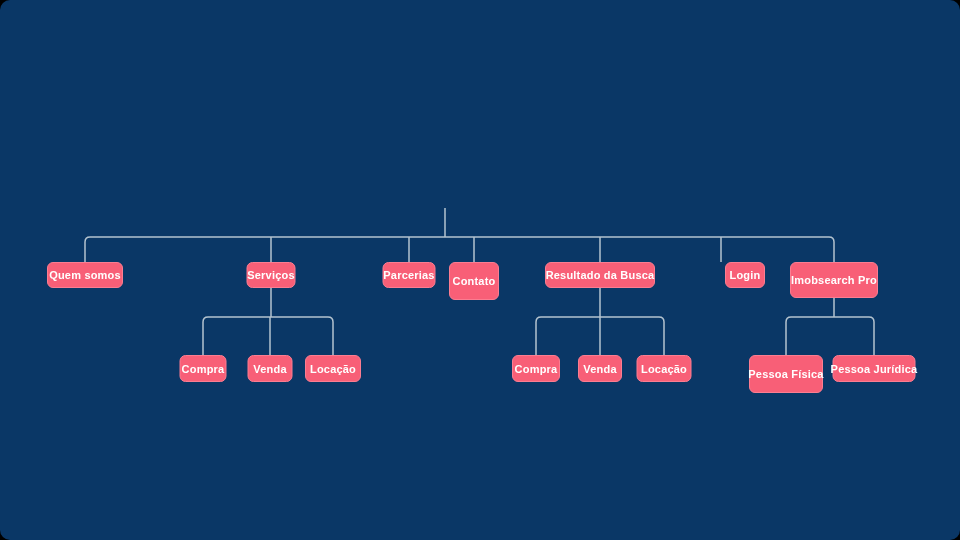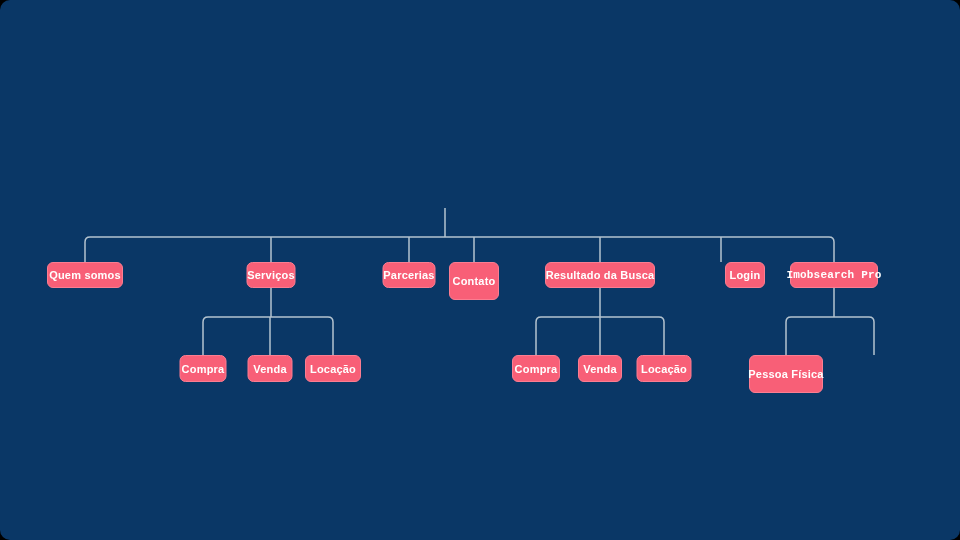--- a/index.html
+++ b/index.html
@@ -64,21 +64,21 @@
     </div>
     <div class="node" style="left: 474px; top: 262px; width: 50px; height: 38px;">
       <span class="label">Contato</span>
     </div>
     <div class="node" style="left: 600px; top: 262px; width: 110px; height: 26px;">
       <span class="label">Resultado da Busca</span>
     </div>
     <div class="node" style="left: 723px; top: 262px; width: 40px; height: 26px; margin-left: 22px;">
       <span class="label">Login</span>
     </div>
-    <div class="node" style="left: 834px; top: 262px; width: 88px; height: 26px; font-family: Liberation Mono, monospace;">
+    <div class="node" style="left: 834px; top: 262px; width: 88px; height: 36px;">
       <span class="label">Imobsearch Pro</span>
     </div>
     <div class="node" style="left: 203px; top: 355px; width: 47px; height: 27px;">
       <span class="label">Compra</span>
     </div>
     <div class="node" style="left: 270px; top: 355px; width: 45px; height: 27px;">
       <span class="label">Venda</span>
     </div>
     <div class="node" style="left: 333px; top: 355px; width: 56px; height: 27px;">
       <span class="label">Locação</span>
@@ -88,13 +88,16 @@
     </div>
     <div class="node" style="left: 600px; top: 355px; width: 44px; height: 27px;">
       <span class="label">Venda</span>
     </div>
     <div class="node" style="left: 664px; top: 355px; width: 55px; height: 27px;">
       <span class="label">Locação</span>
     </div>
     <div class="node" style="left: 786px; top: 355px; width: 74px; height: 38px;">
       <span class="label">Pessoa Física</span>
     </div>
+    <div class="node" style="left: 874px; top: 355px; width: 83px; height: 27px;">
+      <span class="label">Pessoa Jurídica</span>
+    </div>
   </div>
 
 </body></html>

